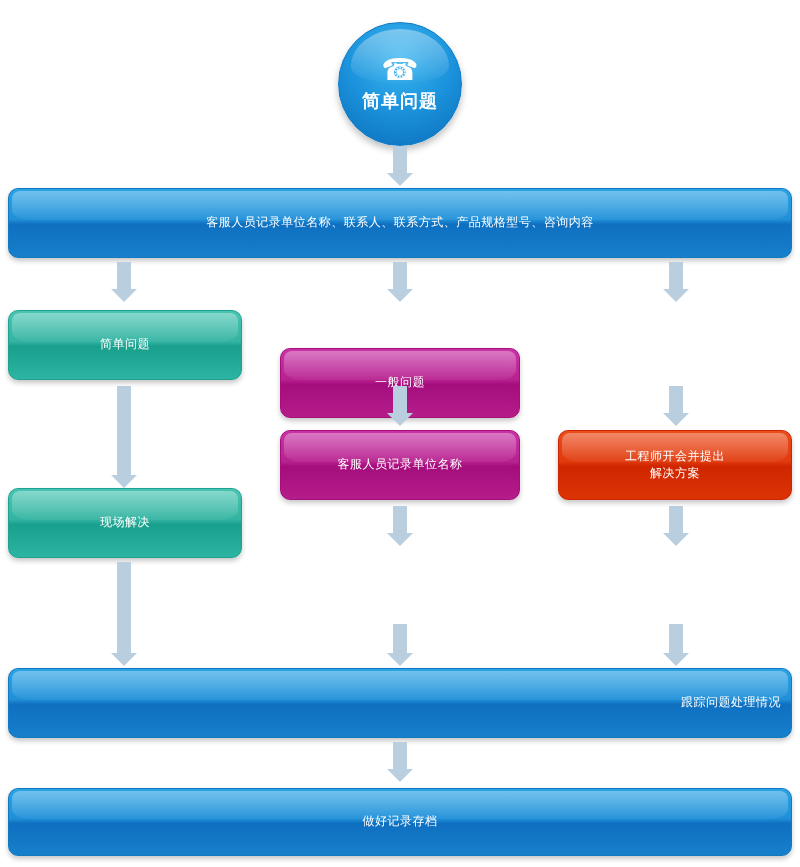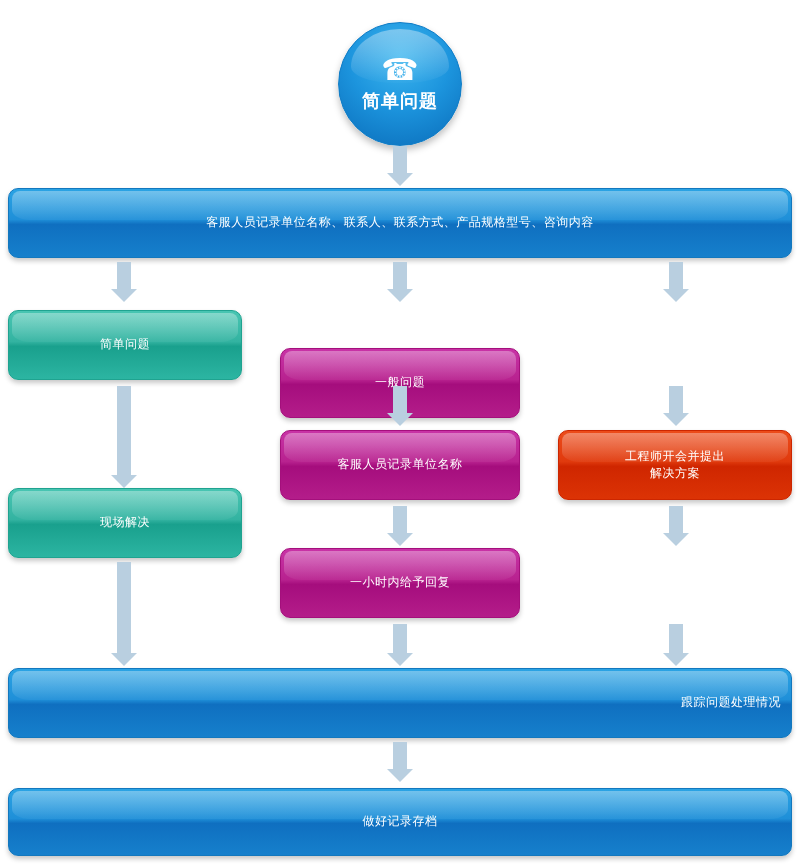--- a/index.html
+++ b/index.html
@@ -201,23 +201,20 @@
 
   <div class="arrow" style="left:386px; top:506px; width:28px; height:42px;">
     <div class="shaft" style="height:28px;"></div>
     <div class="head" style="top:27px;"></div>
   </div>
   <div class="arrow" style="left:662px; top:506px; width:28px; height:42px;">
     <div class="shaft" style="height:28px;"></div>
     <div class="head" style="top:27px;"></div>
   </div>
 
-  <div class="node magenta" style="left:280px; top:548px; width:240px; height:70px;">
-    <span class="lbl">一小时内给予回复</span>
-  </div>
 
   <div class="arrow" style="left:110px; top:562px; width:28px; height:106px;">
     <div class="shaft" style="height:92px;"></div>
     <div class="head" style="top:91px;"></div>
   </div>
 
   <div class="arrow" style="left:386px; top:624px; width:28px; height:44px;">
     <div class="shaft" style="height:30px;"></div>
     <div class="head" style="top:29px;"></div>
   </div>

